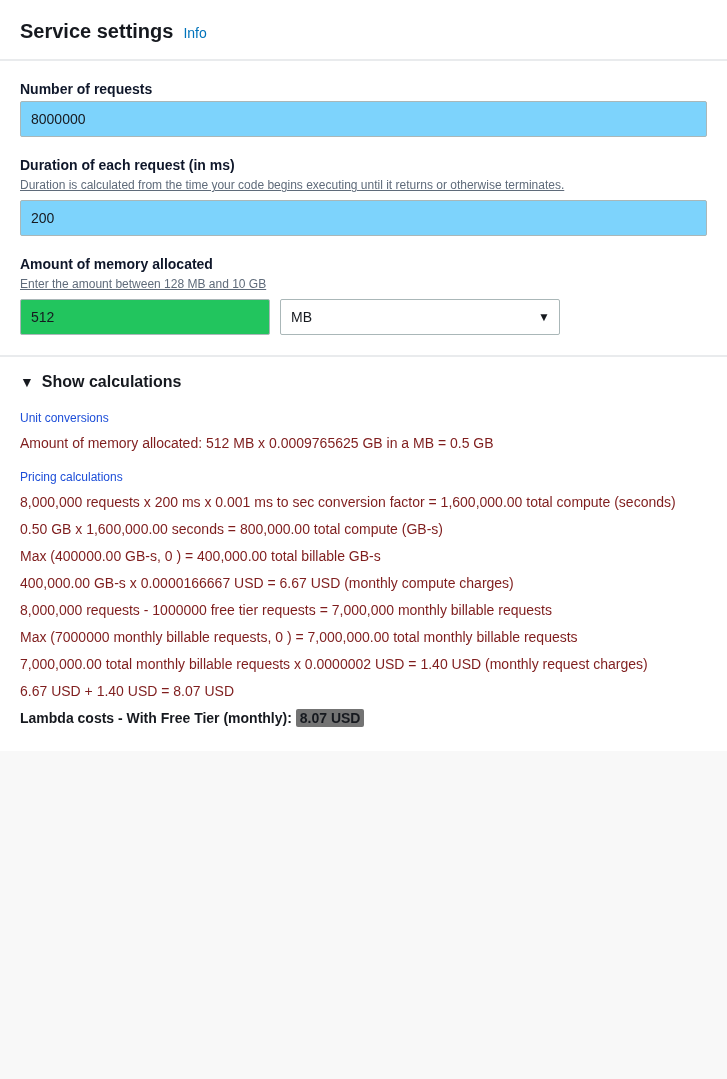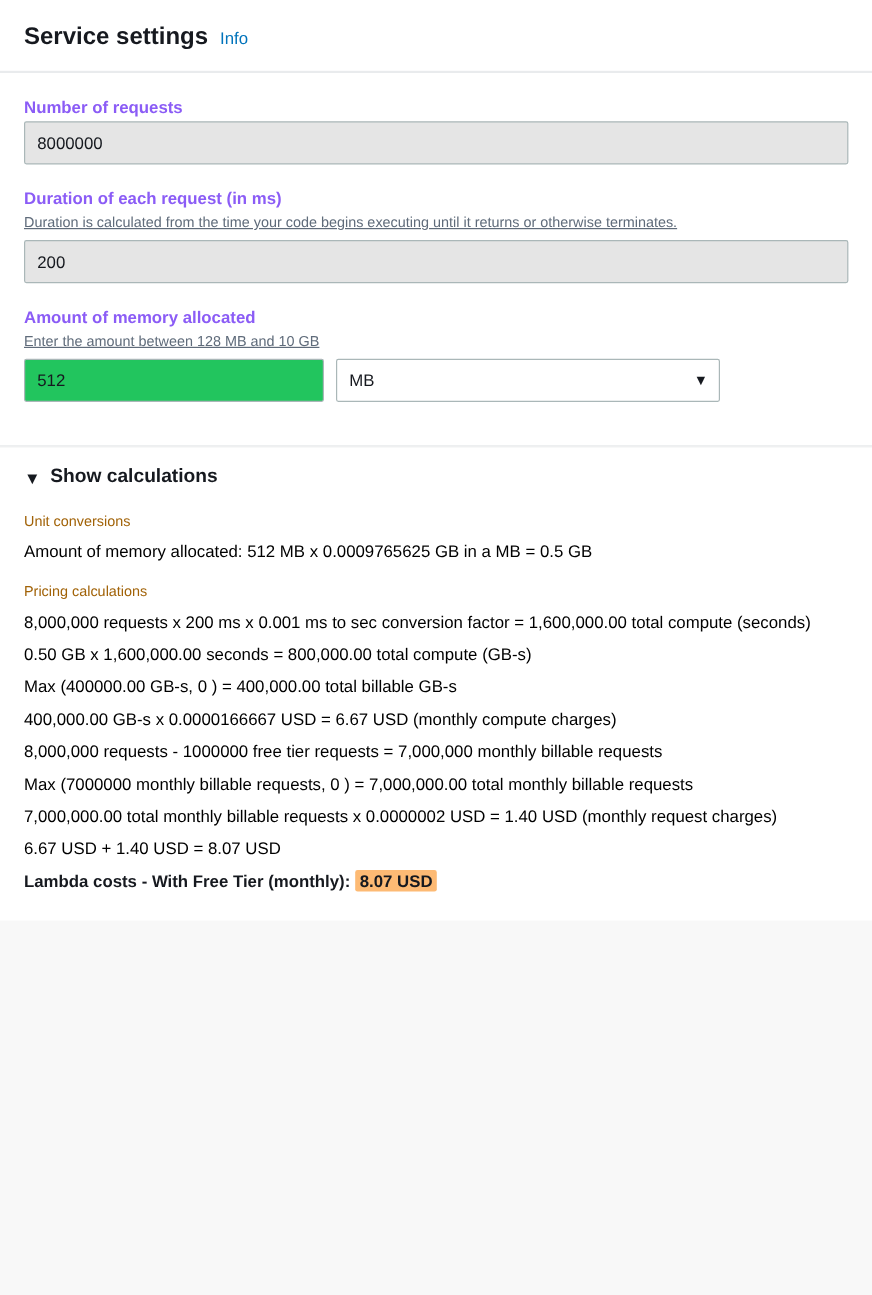--- a/index.html
+++ b/index.html
@@ -53,48 +53,48 @@
       padding: 20px 20px 20px 20px;
       border-bottom: 1px solid #e9ebed;
       background: #fff;
     }
 
     .field-group {
       margin-bottom: 20px;
     }
 
     .field-group:last-child {
-      margin-bottom: 16px;
+      margin-bottom: 0;
     }
 
     .field-label {
       font-size: 14px;
       font-weight: 700;
-      color: #8b5cf6;
+      color: #0f172a;
       margin-bottom: 4px;
       display: block;
     }
 
     .field-description {
       font-size: 12px;
       color: #5f6b7a;
       margin-bottom: 6px;
       line-height: 1.4;
       text-decoration: underline;
     }
 
     .text-input {
       width: 100%;
       height: 36px;
       border: 1px solid #aab7b8;
       border-radius: 2px;
       padding: 0 10px;
       font-size: 14px;
       color: #16191f;
-      background: #e5e5e5;
+      background: #7dd3fc;
       outline: none;
     }
 
     .memory-row {
       display: flex;
       gap: 10px;
       align-items: center;
     }
 
     .memory-input {
@@ -104,21 +104,21 @@
       border-radius: 2px;
       padding: 0 10px;
       font-size: 14px;
       color: #16191f;
       background: #22c55e;
       outline: none;
     }
 
     .select-wrapper {
       position: relative;
-      width: 320px;
+      width: 280px;
     }
 
     .memory-select {
       width: 100%;
       height: 36px;
       border: 1px solid #aab7b8;
       border-radius: 2px;
       padding: 0 30px 0 10px;
       font-size: 14px;
       color: #16191f;
@@ -156,47 +156,47 @@
       margin-bottom: 20px;
     }
 
     .toggle-arrow {
       color: #16191f;
       font-size: 14px;
     }
 
     .section-subheader {
       font-size: 12px;
-      color: #a16207;
+      color: #1d4ed8;
       font-weight: 400;
       margin-bottom: 8px;
       margin-top: 16px;
     }
 
     .section-subheader:first-of-type {
       margin-top: 0;
     }
 
     .calc-text {
       font-size: 14px;
-      color: #000000;
+      color: #7f1d1d;
       line-height: 1.5;
       margin-bottom: 6px;
     }
 
     .calc-text-bold {
       font-size: 14px;
       color: #16191f;
       line-height: 1.5;
       margin-bottom: 6px;
       font-weight: 700;
     }
 
     .highlight-value {
-      background-color: #fdba74;
+      background-color: #737373;
       padding: 1px 4px;
       border-radius: 2px;
     }
 
     .divider {
       border: none;
       border-top: 1px solid #e9ebed;
       margin: 0;
     }
   </style>

